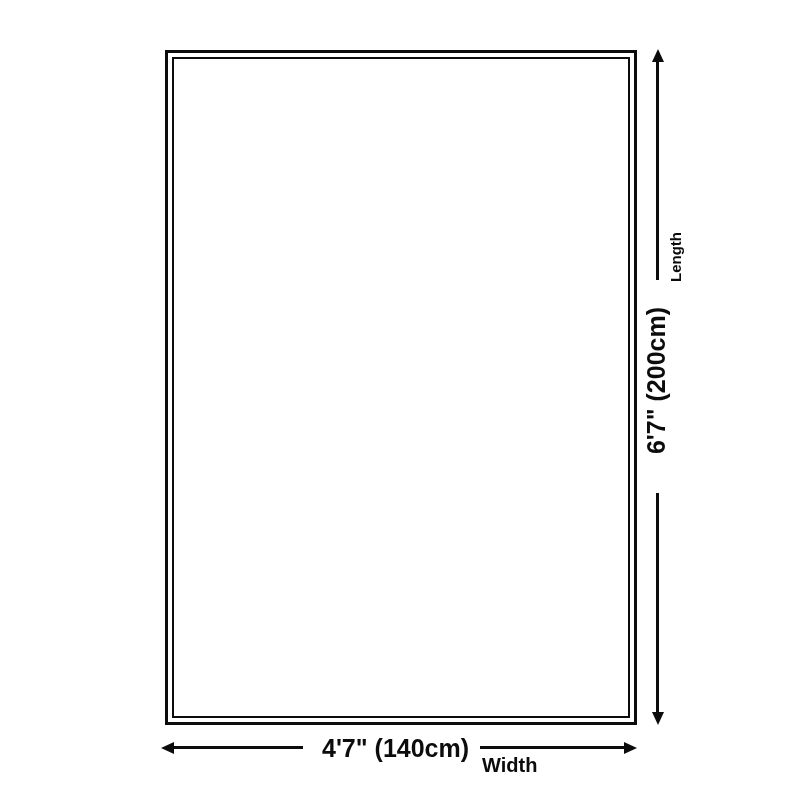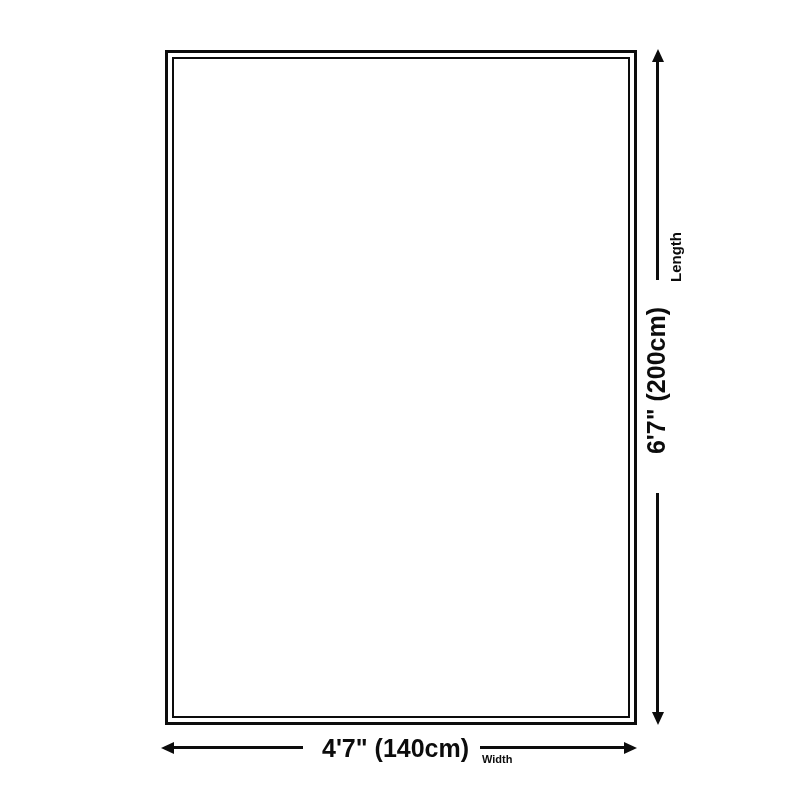--- a/index.html
+++ b/index.html
@@ -77,21 +77,21 @@
 
   .htext { position: absolute; color: var(--ink); white-space: nowrap; }
   .width-value {
     left: 322px; top: 735px;
     font-size: 25px;
     font-weight: 800;
     line-height: 1.1;
   }
   .width-label {
     left: 482px; top: 753px;
-    font-size: 11px;
+    font-size: 20px;
     font-weight: 700;
     line-height: 1.2;
   }
 </style>
 </head>
 <body>
 
 <div class="stage">
 
   <div class="rug"></div>

